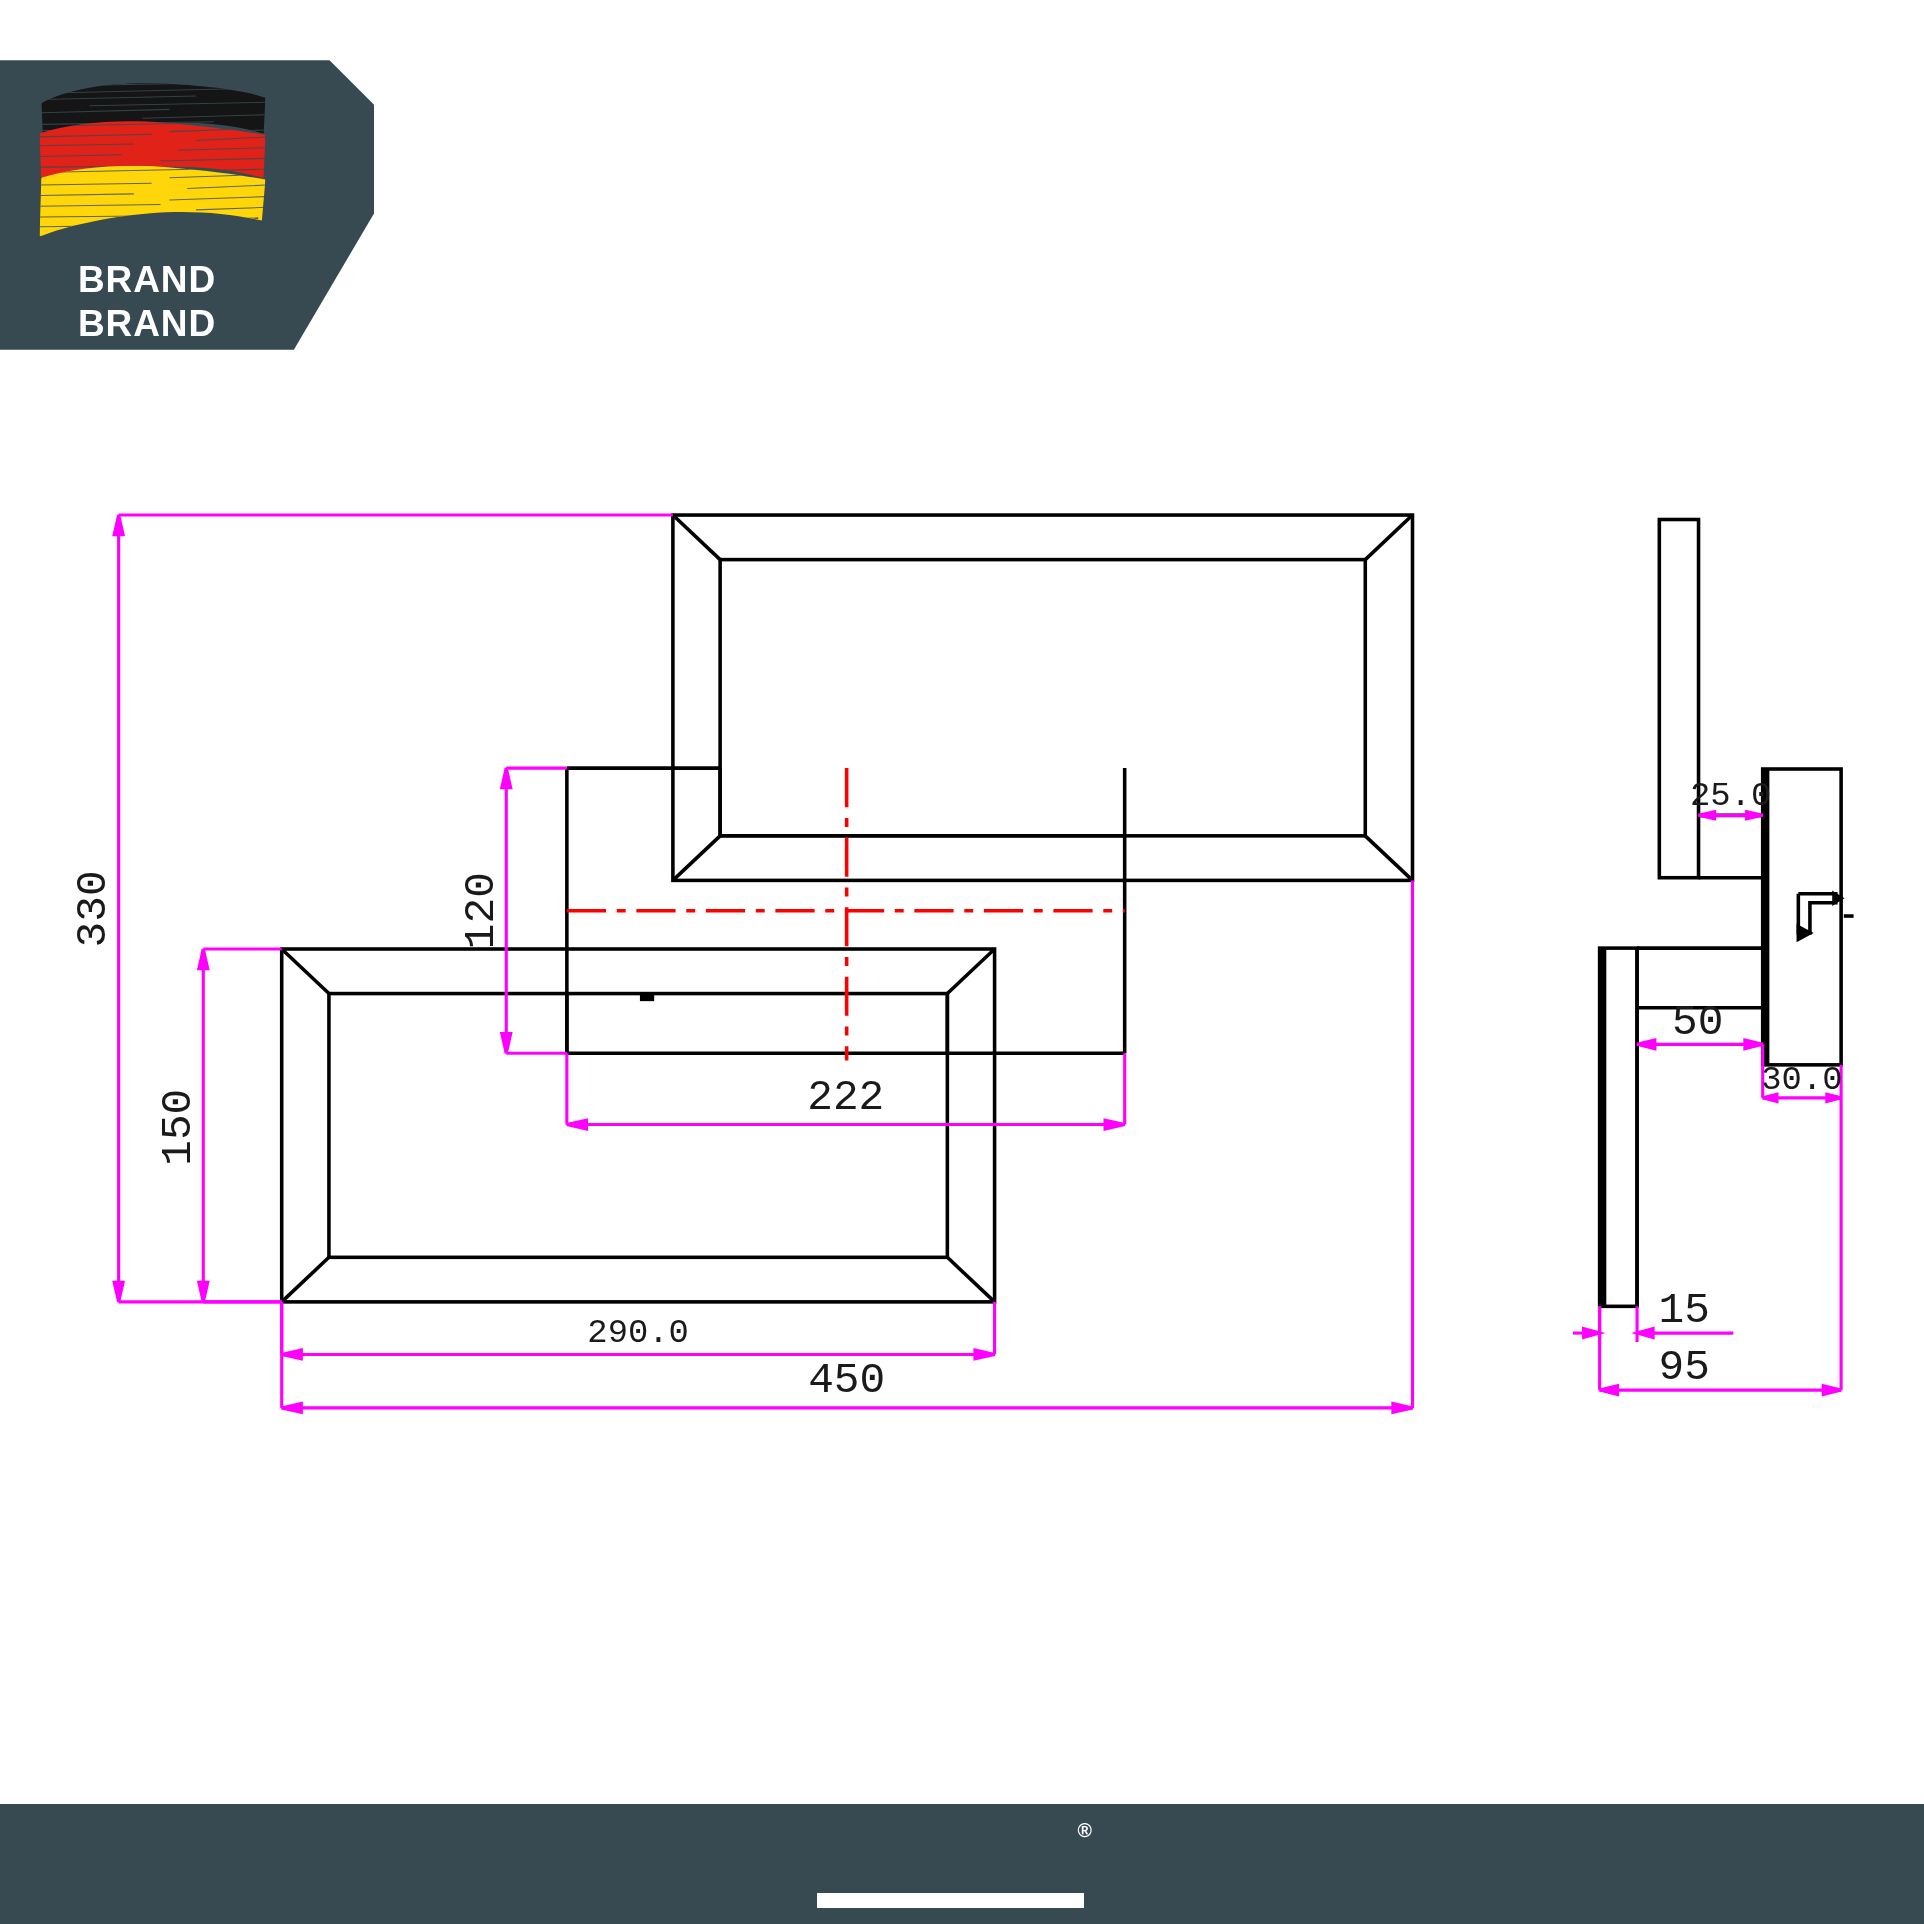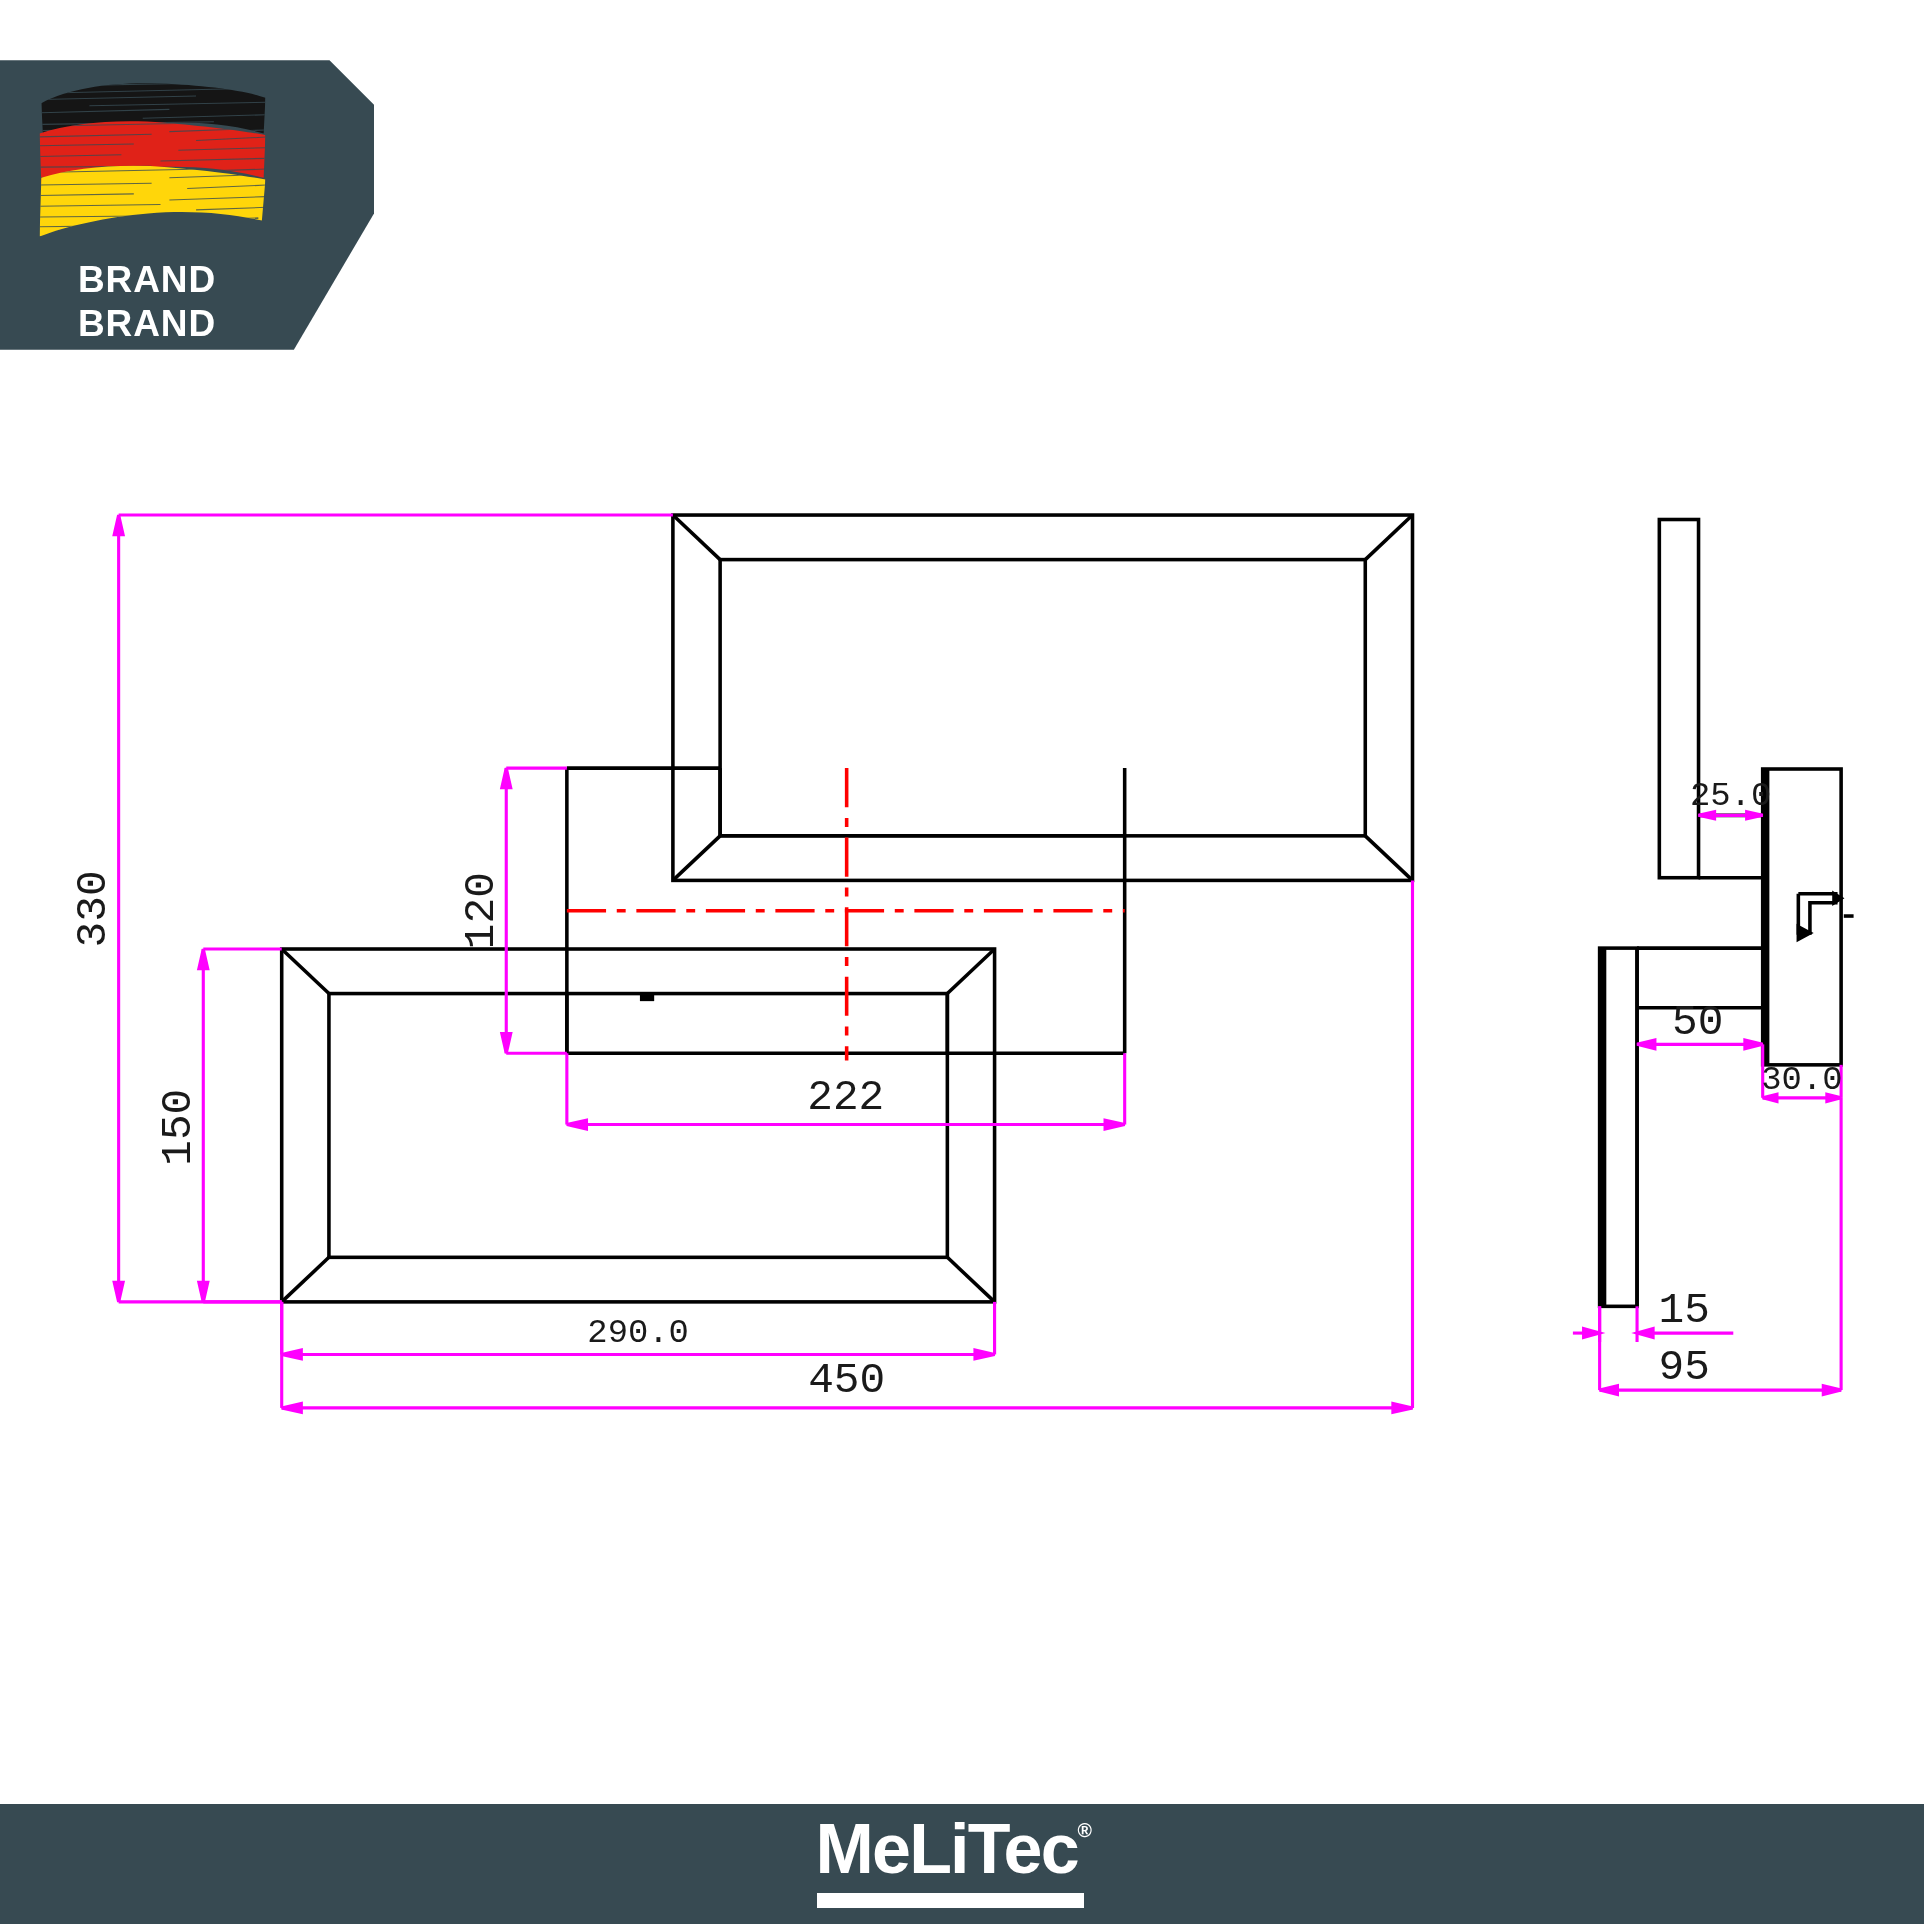--- a/index.html
+++ b/index.html
@@ -336,21 +336,20 @@
         <text x="2022" y="1222" text-anchor="middle">30.0</text>
         <text x="1890" y="1484" text-anchor="middle" font-size="48">15</text>
         <text x="1890" y="1548" text-anchor="middle" font-size="48">95</text>
       </g>
     </g>
   </svg>
 
   <div id="footer">
     <div id="footer-logo">
       <div id="logo-wrap">
-        <div id="logo-text">MeLiTec</div>
         <div id="logo-reg">®</div>
         <div id="logo-bar"></div>
       </div>
     </div>
   </div>
 
 </div>
 
 
 </body></html>

